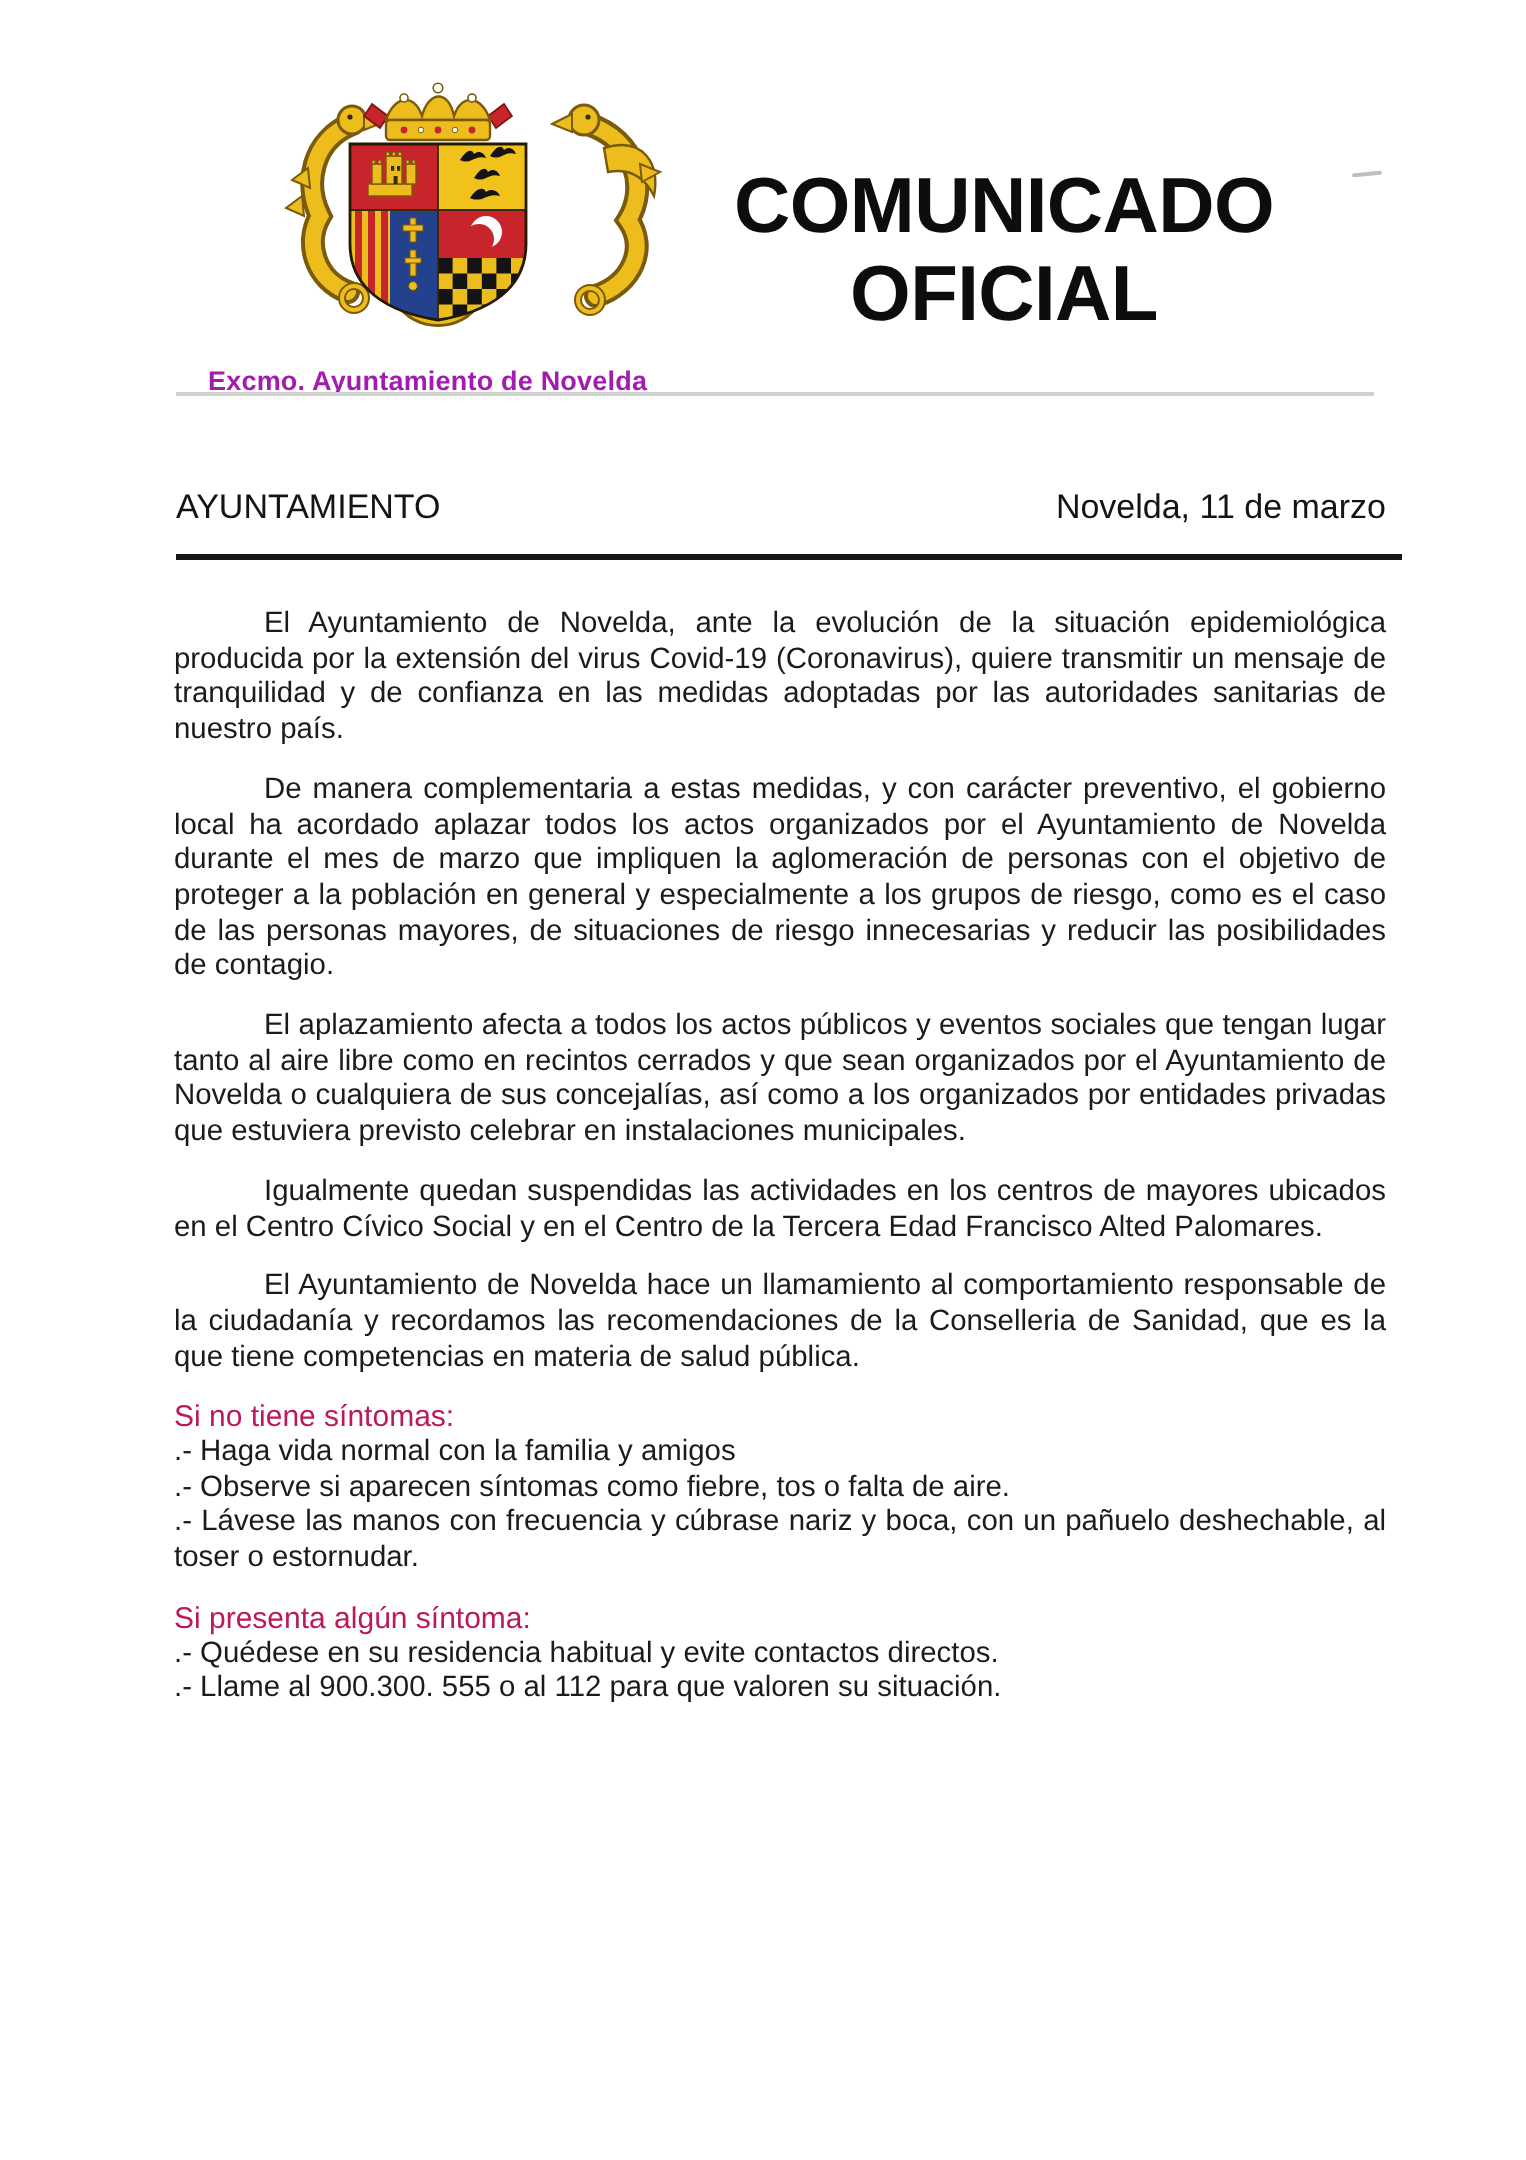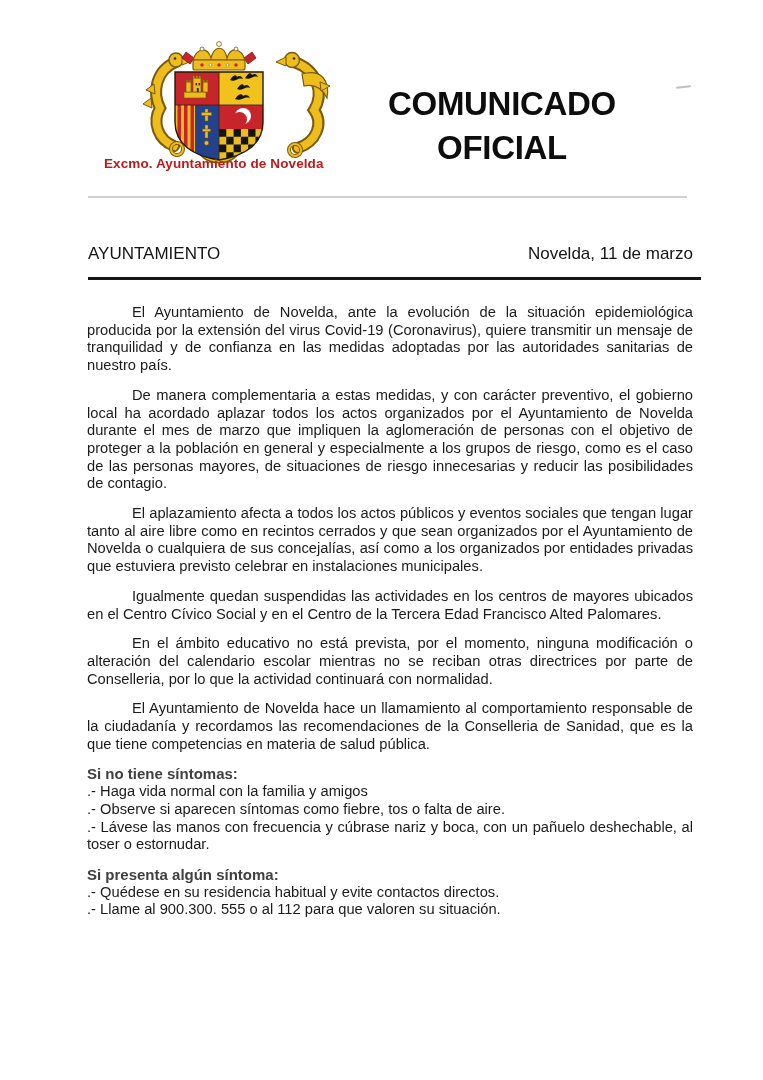--- a/index.html
+++ b/index.html
@@ -7,26 +7,26 @@
     position:relative;
     width:763px;height:1080px;
     background:#ffffff;
     font-family:"Liberation Sans","DejaVu Sans",sans-serif;
     color:#1b1b1b;
     overflow:hidden;
   }
   
   .crest{position:absolute;left:142px;top:36px;width:190px;height:130px;}
   .crest-caption{
-    position:absolute;left:104px;top:156px;width:240px;
-    font-size:13.5px;font-weight:bold;color:#b91c1c;letter-spacing:0.1px;
+    position:absolute;left:104px;top:183px;width:240px;
+    font-size:13.5px;font-weight:bold;color:#a21caf;letter-spacing:0.1px;
   }
   .doc-title{
     position:absolute;left:352px;top:82px;width:300px;
-    text-align:center;font-weight:bold;font-size:33px;line-height:44px;
+    text-align:center;font-weight:bold;font-size:39px;line-height:44px;
     color:#0d0d0d;letter-spacing:-0.3px;
   }
   .scan-dash{
     position:absolute;left:676px;top:86px;width:15px;height:2px;
     background:#bfbfbf;border-radius:1px;transform:rotate(-6deg);
   }
   .rule-light{
     position:absolute;left:88px;top:196px;width:599px;height:2px;background:#d0d0d0;
   }
   
@@ -38,21 +38,21 @@
   .rule-dark{
     position:absolute;left:88px;top:277px;width:613px;height:3px;background:#161616;
   }
   
   .body-text{
     position:absolute;left:87px;top:304px;width:606px;
     font-size:14.7px;line-height:17.7px;text-align:justify;color:#1b1b1b;
   }
   .body-text p{margin:0 0 12px 0;text-indent:45px;}
   .section-heading{
-    font-size:15px;font-weight:bold;margin:2px 0 0 0;color:#404040;
+    font-size:15px;font-weight:normal;margin:2px 0 0 0;color:#be185d;
   }
   .items{list-style:none;margin:0 0 12px 0;padding:0;}
   .items li{margin:0;text-align:justify;}
 </style>
 </head>
 <body>
 
 <div class="page">
 
   <svg class="crest" viewBox="0 0 190 130" aria-hidden="true">
@@ -185,21 +185,20 @@
     <span>AYUNTAMIENTO</span>
     <span>Novelda, 11 de marzo</span>
   </div>
   <div class="rule-dark"></div>
 
   <div class="body-text">
     <p>El Ayuntamiento de Novelda, ante la evolución de la situación epidemiológica producida por la extensión del virus Covid-19 (Coronavirus), quiere transmitir un mensaje de tranquilidad y de confianza en las medidas adoptadas por las autoridades sanitarias de nuestro país.</p>
     <p>De manera complementaria a estas medidas, y con carácter preventivo, el gobierno local ha acordado aplazar todos los actos organizados por el Ayuntamiento de Novelda durante el mes de marzo que impliquen la aglomeración de personas con el objetivo de proteger a la población en general y especialmente a los grupos de riesgo, como es el caso de las personas mayores, de situaciones de riesgo innecesarias y reducir las posibilidades de contagio.</p>
     <p>El aplazamiento afecta a todos los actos públicos y eventos sociales que tengan lugar tanto al aire libre como en recintos cerrados y que sean organizados por el Ayuntamiento de Novelda o cualquiera de sus concejalías, así como a los organizados por entidades privadas que estuviera previsto celebrar en instalaciones municipales.</p>
     <p>Igualmente quedan suspendidas las actividades en los centros de mayores ubicados en el Centro Cívico Social y en el Centro de la Tercera Edad Francisco Alted Palomares.</p>
-    <p>En el ámbito educativo no está prevista, por el momento, ninguna modificación o alteración del calendario escolar mientras no se reciban otras directrices por parte de Conselleria, por lo que la actividad continuará con normalidad.</p>
     <p>El Ayuntamiento de Novelda hace un llamamiento al comportamiento responsable de la ciudadanía y recordamos las recomendaciones de la Conselleria de Sanidad, que es la que tiene competencias en materia de salud pública.</p>
 
     <div class="section">
       <div class="section-heading">Si no tiene síntomas:</div>
       <ul class="items">
         <li>.- Haga vida normal con la familia y amigos</li>
         <li>.- Observe si aparecen síntomas como fiebre, tos o falta de aire.</li>
         <li>.- Lávese las manos con frecuencia y cúbrase nariz y boca, con un pañuelo deshechable, al toser o estornudar.</li>
       </ul>
     </div>

